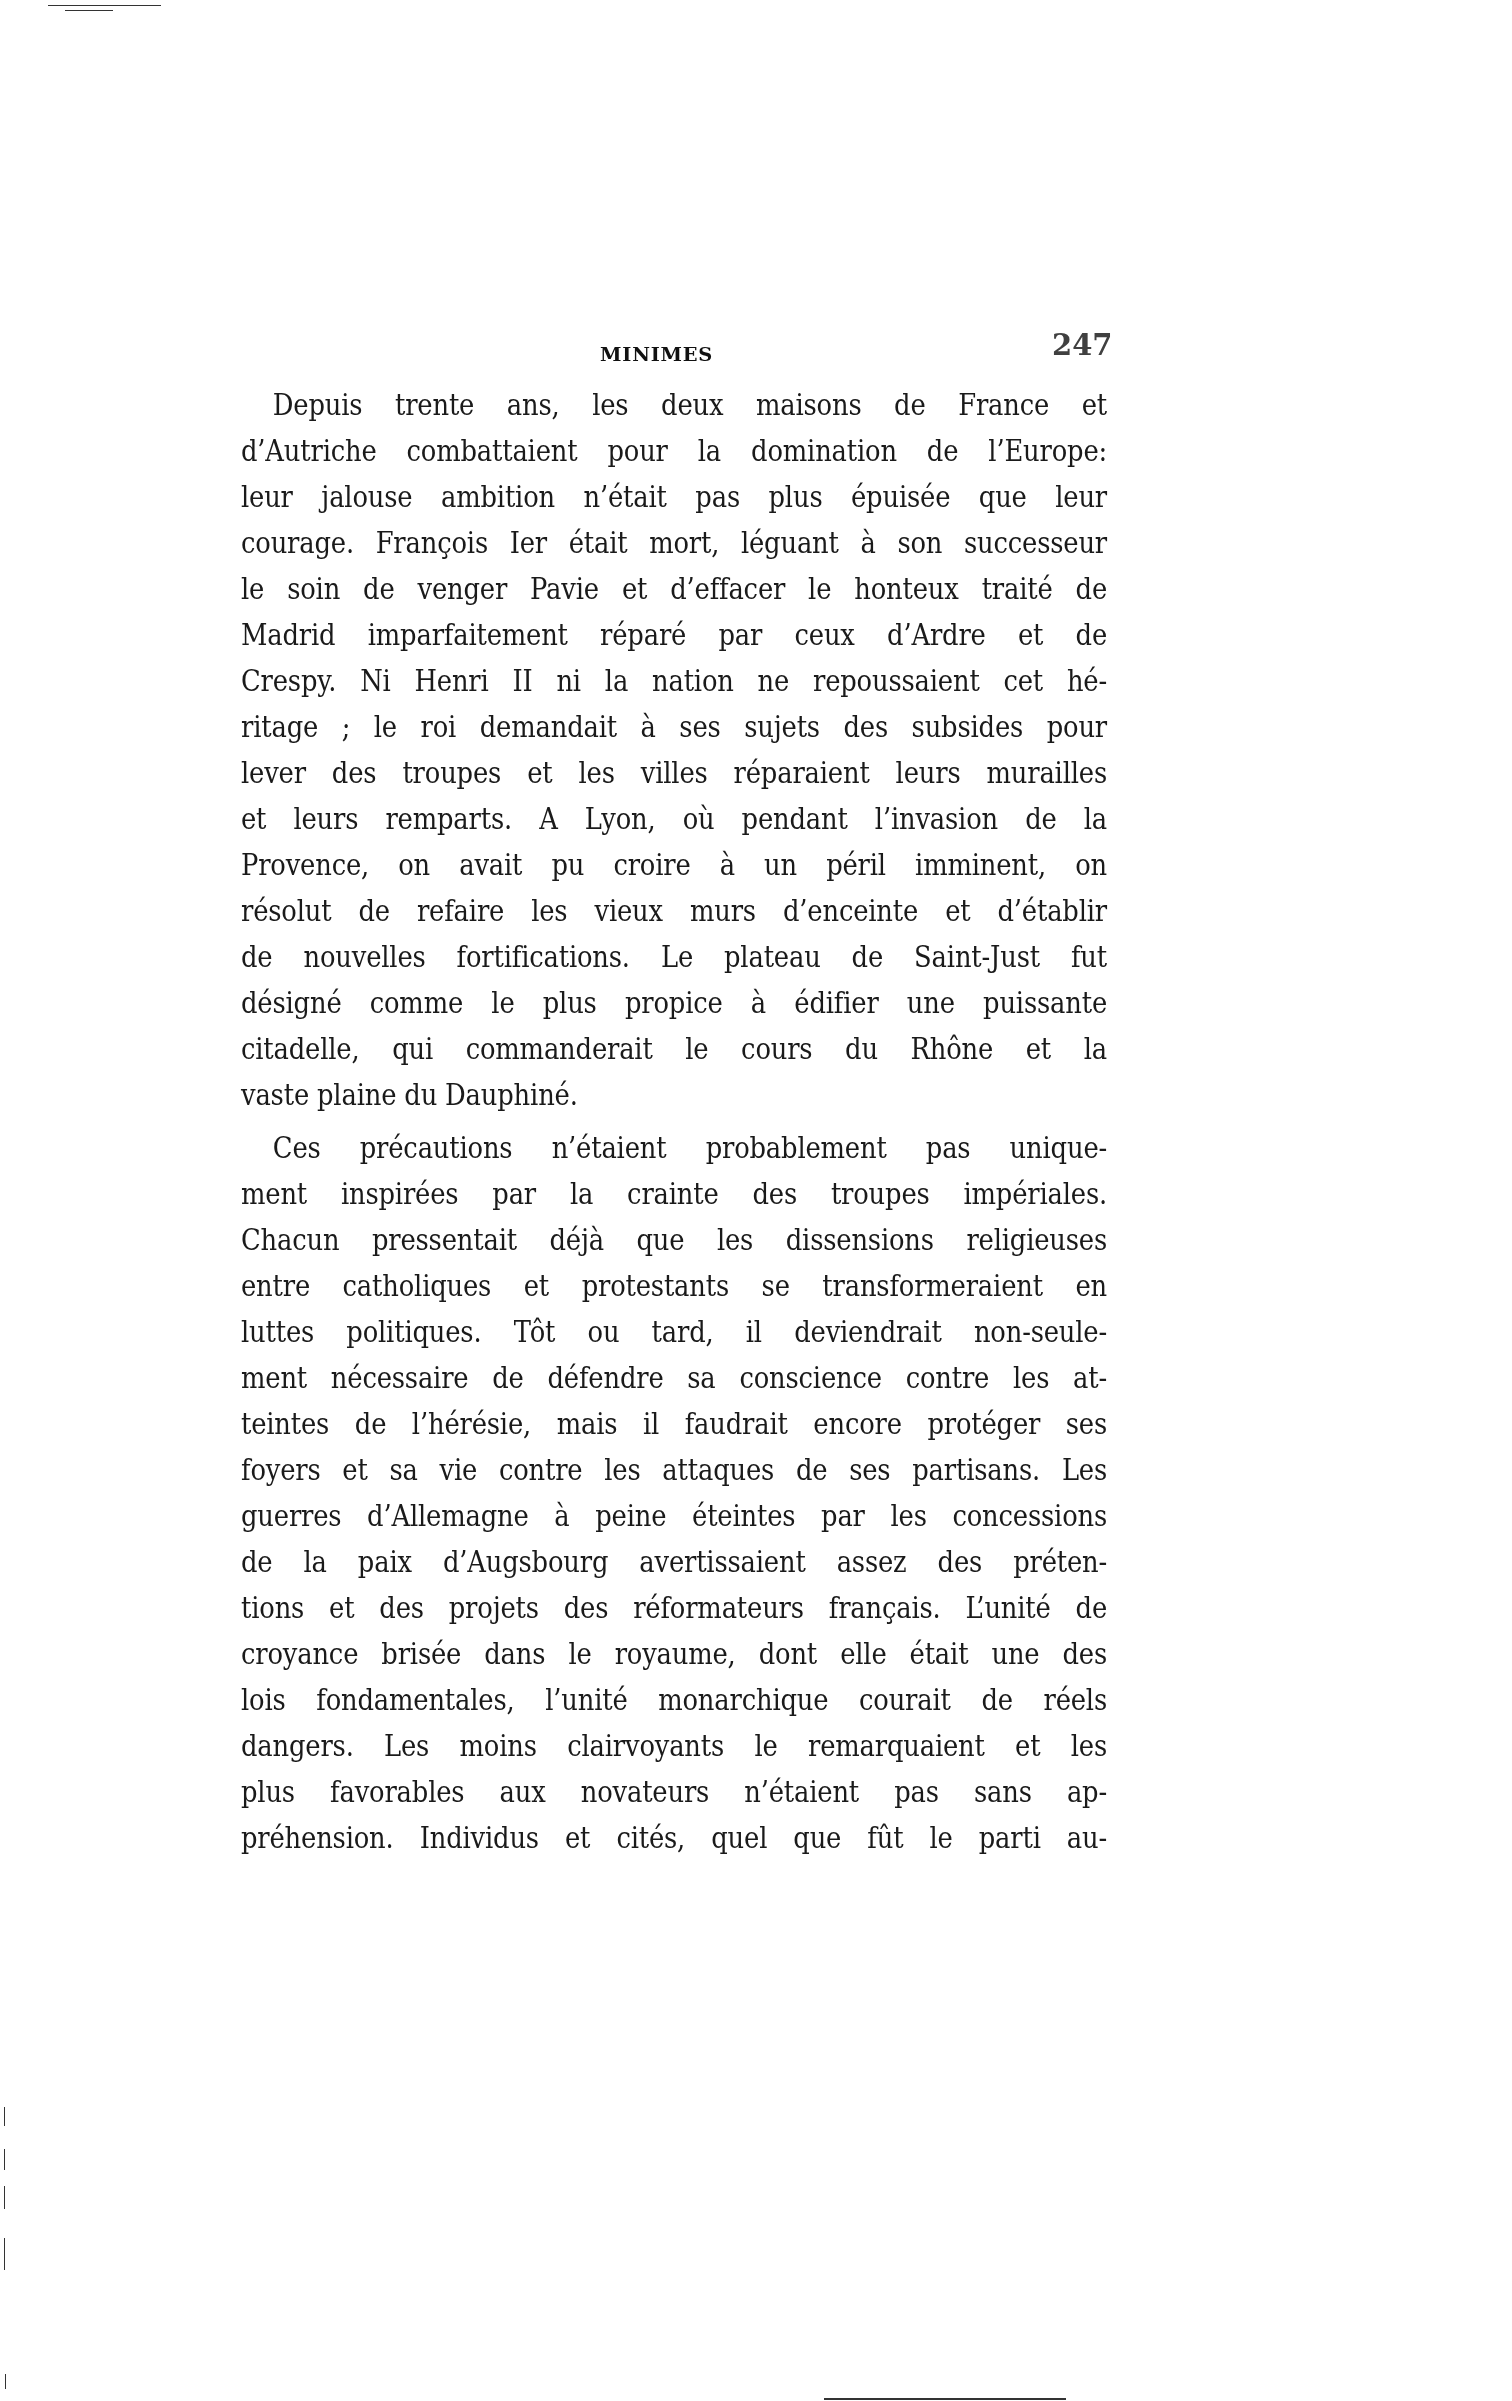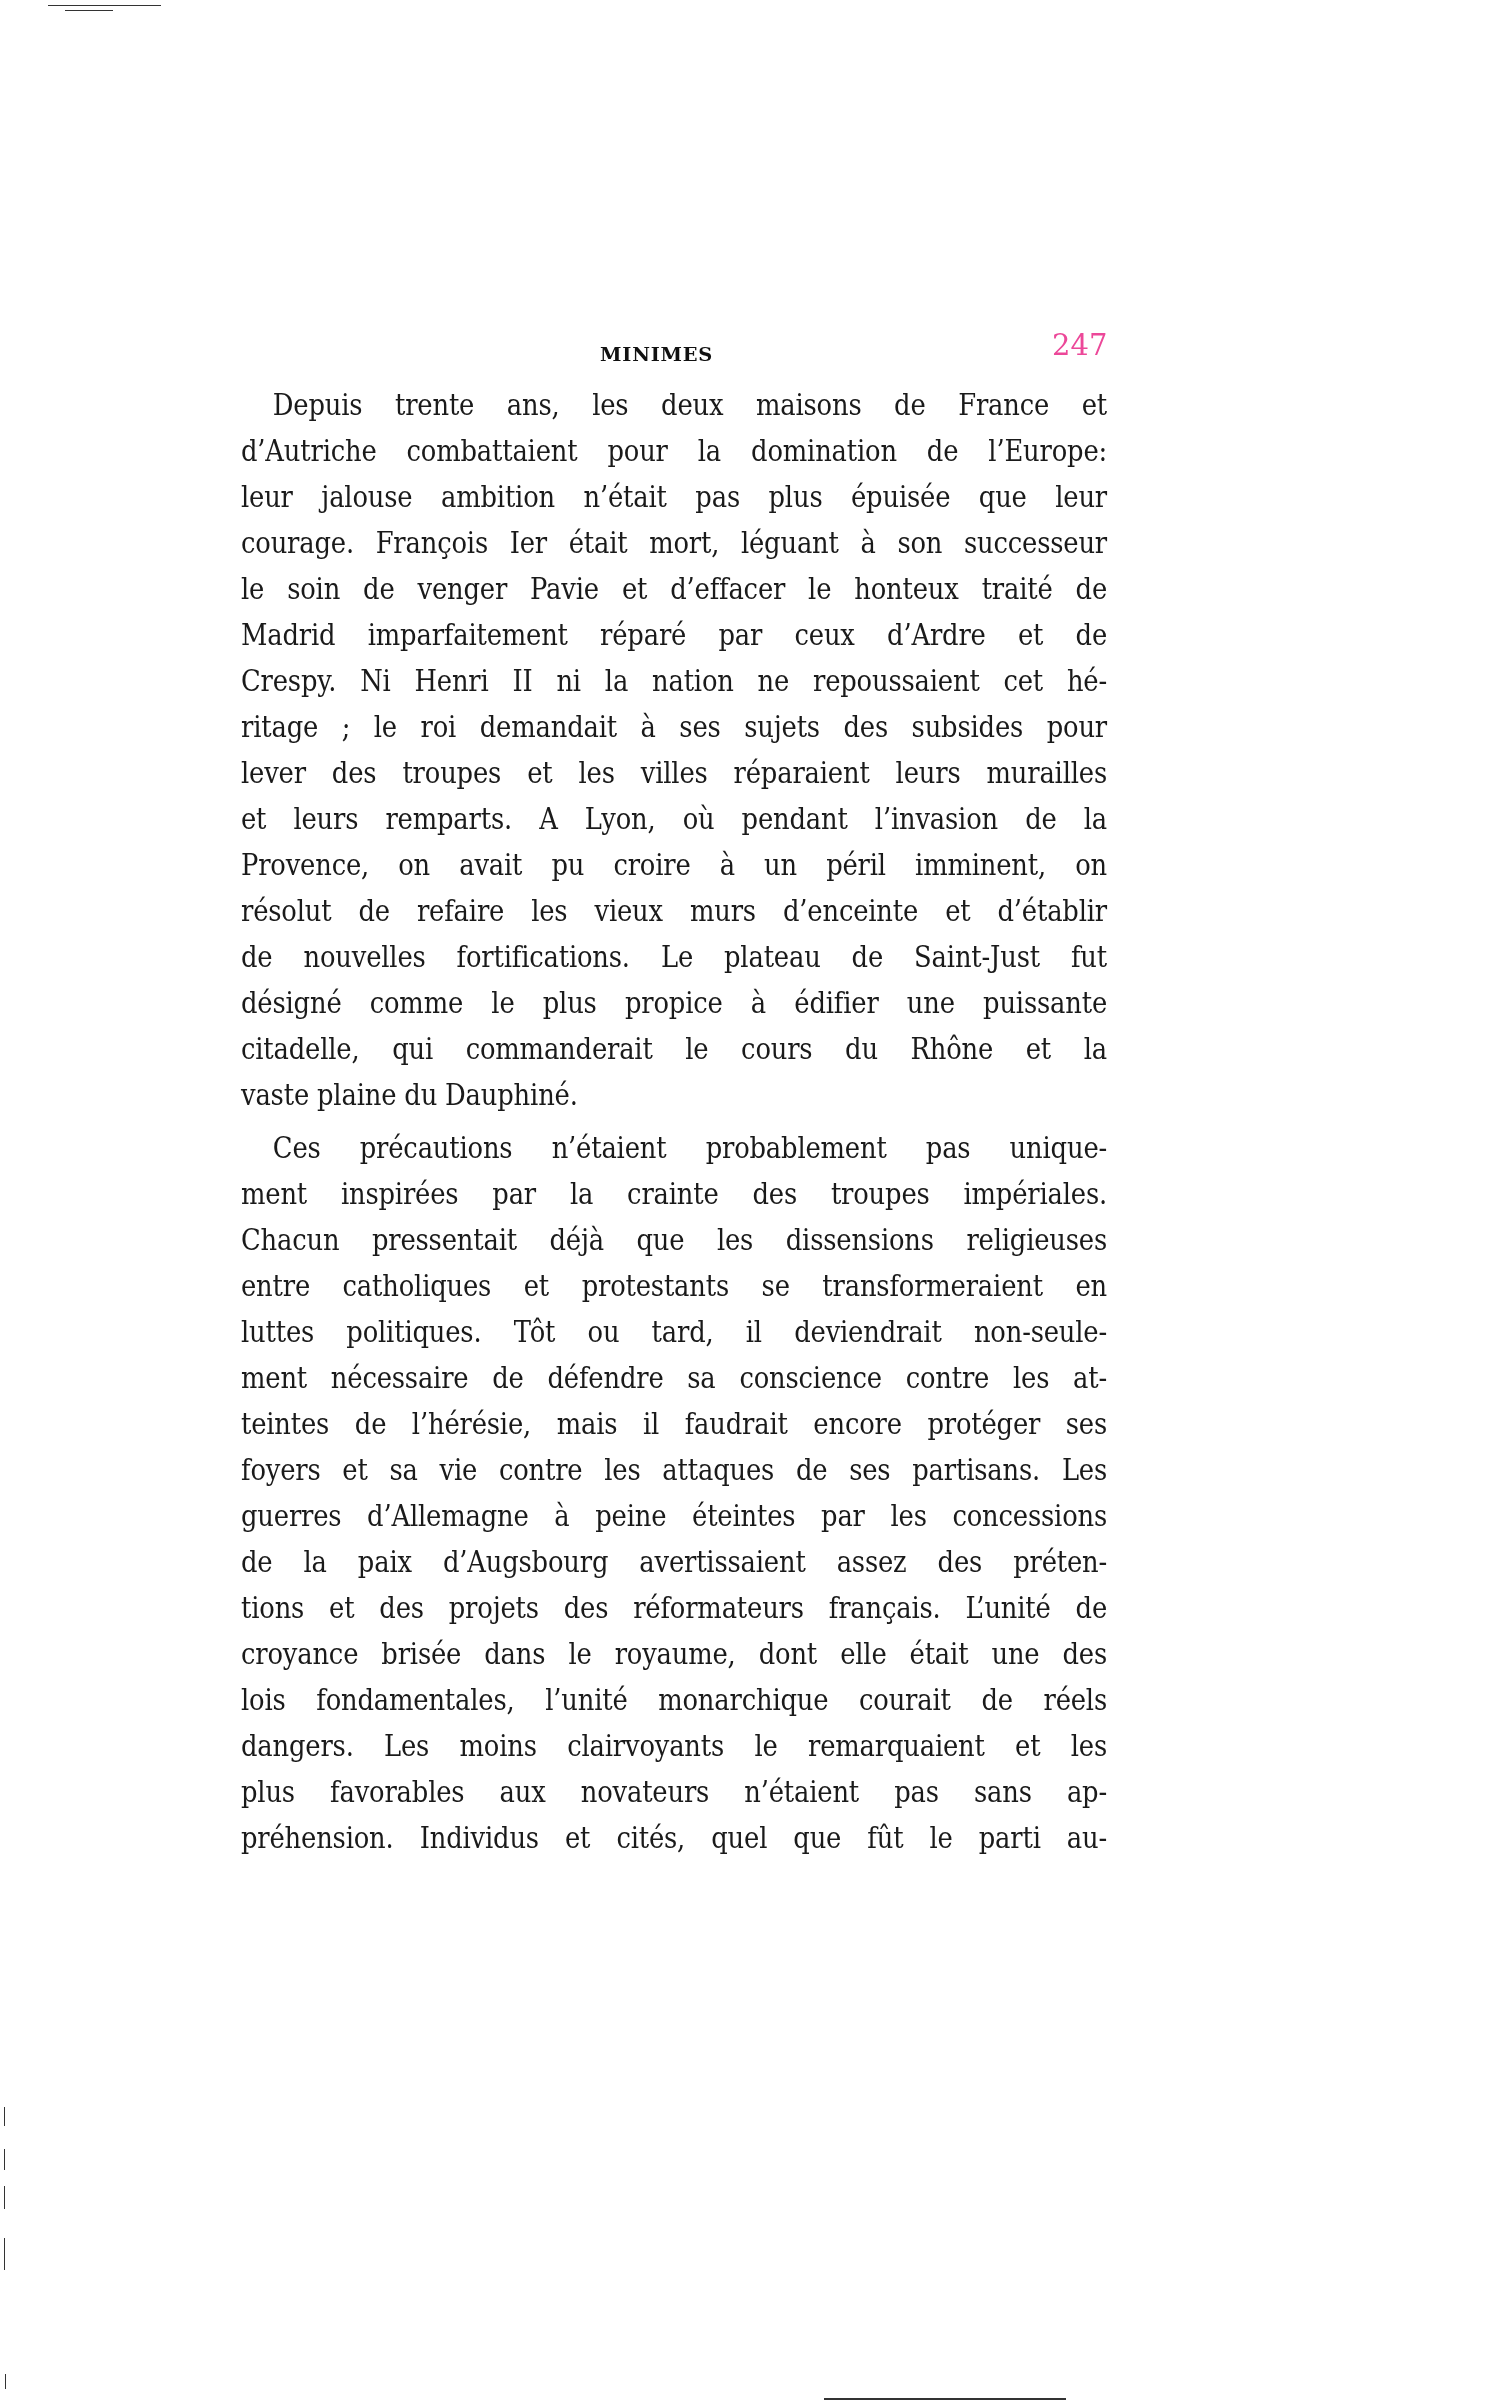--- a/index.html
+++ b/index.html
@@ -8,21 +8,21 @@
     position: absolute; left: 0; top: 0; width: 1513px; height: 2401px;
     background: #ffffff; color: #1a1a1a;
     font-family: "DejaVu Serif", "Liberation Serif", serif;
   }
   .running-head {
     position: absolute; left: 600px; top: 343px;
     font-size: 19.4px; font-weight: bold; letter-spacing: 0.8px; color: #111;
   }
   .page-number {
     position: absolute; left: 1052px; top: 328px;
-    font-size: 29px; font-weight: normal; color: #ec4899;
+    font-size: 29px; font-weight: bold; color: #404040;
   }
   .body-text {
     position: absolute; left: 241px; top: 382px; width: 866px;
   }
   .line {
     display: block; height: 46px; line-height: 46px;
     font-size: 30px; white-space: nowrap;
     text-align: justify; text-align-last: justify;
     transform: scaleX(0.86); transform-origin: left center; width: 1007px;
     letter-spacing: -0.2px;

